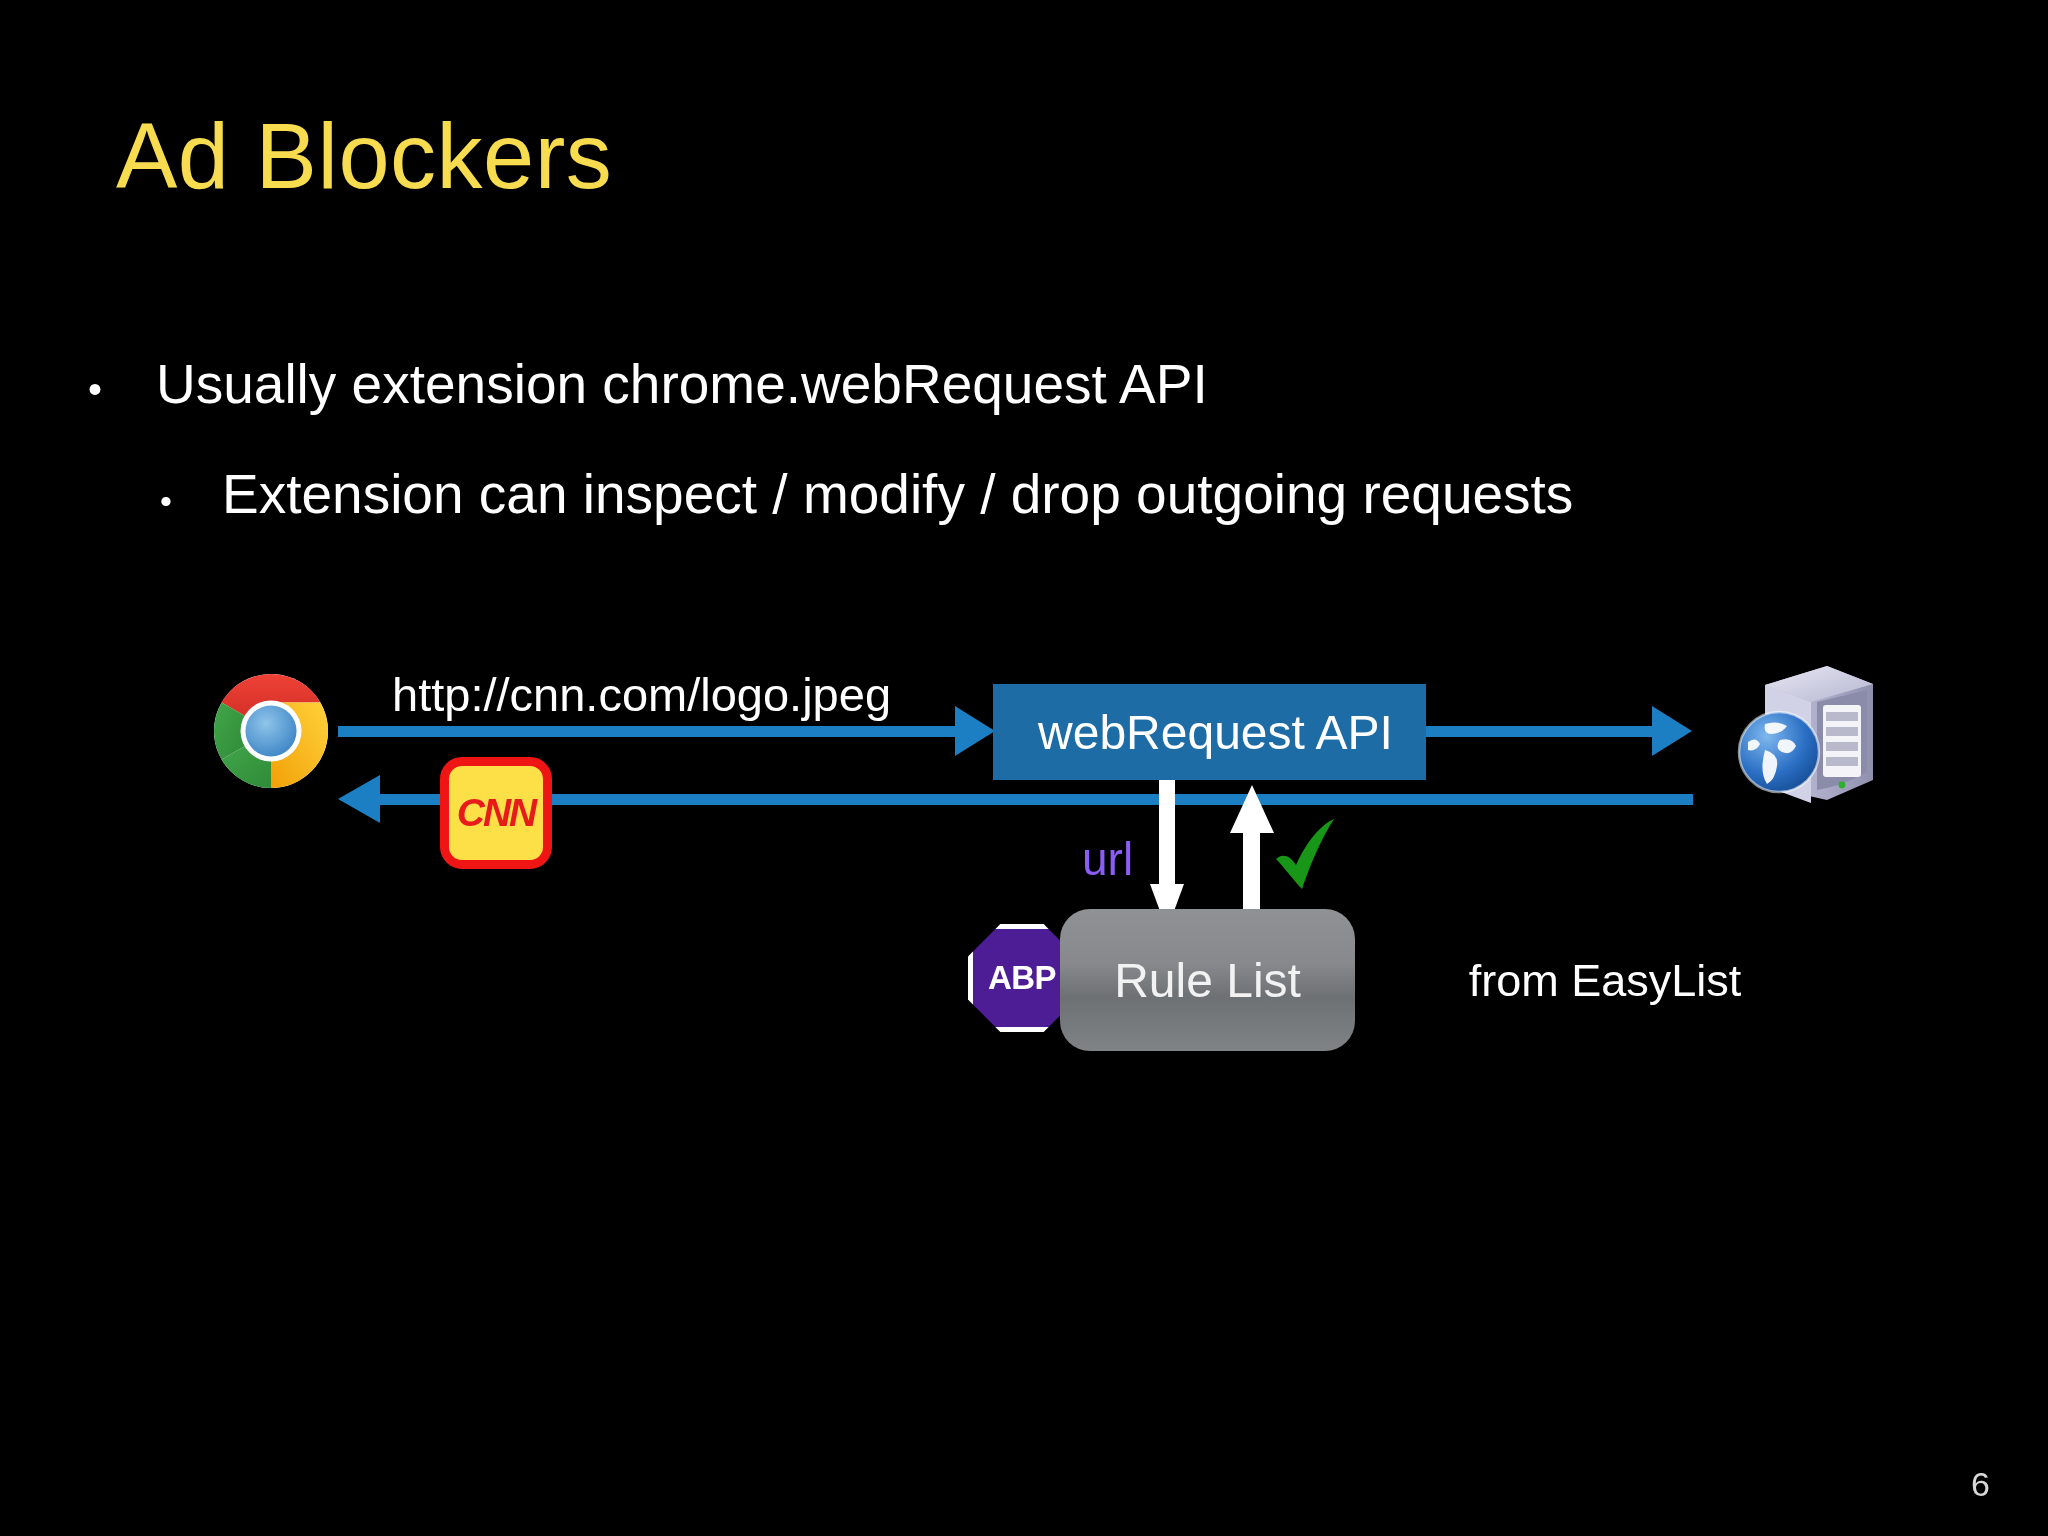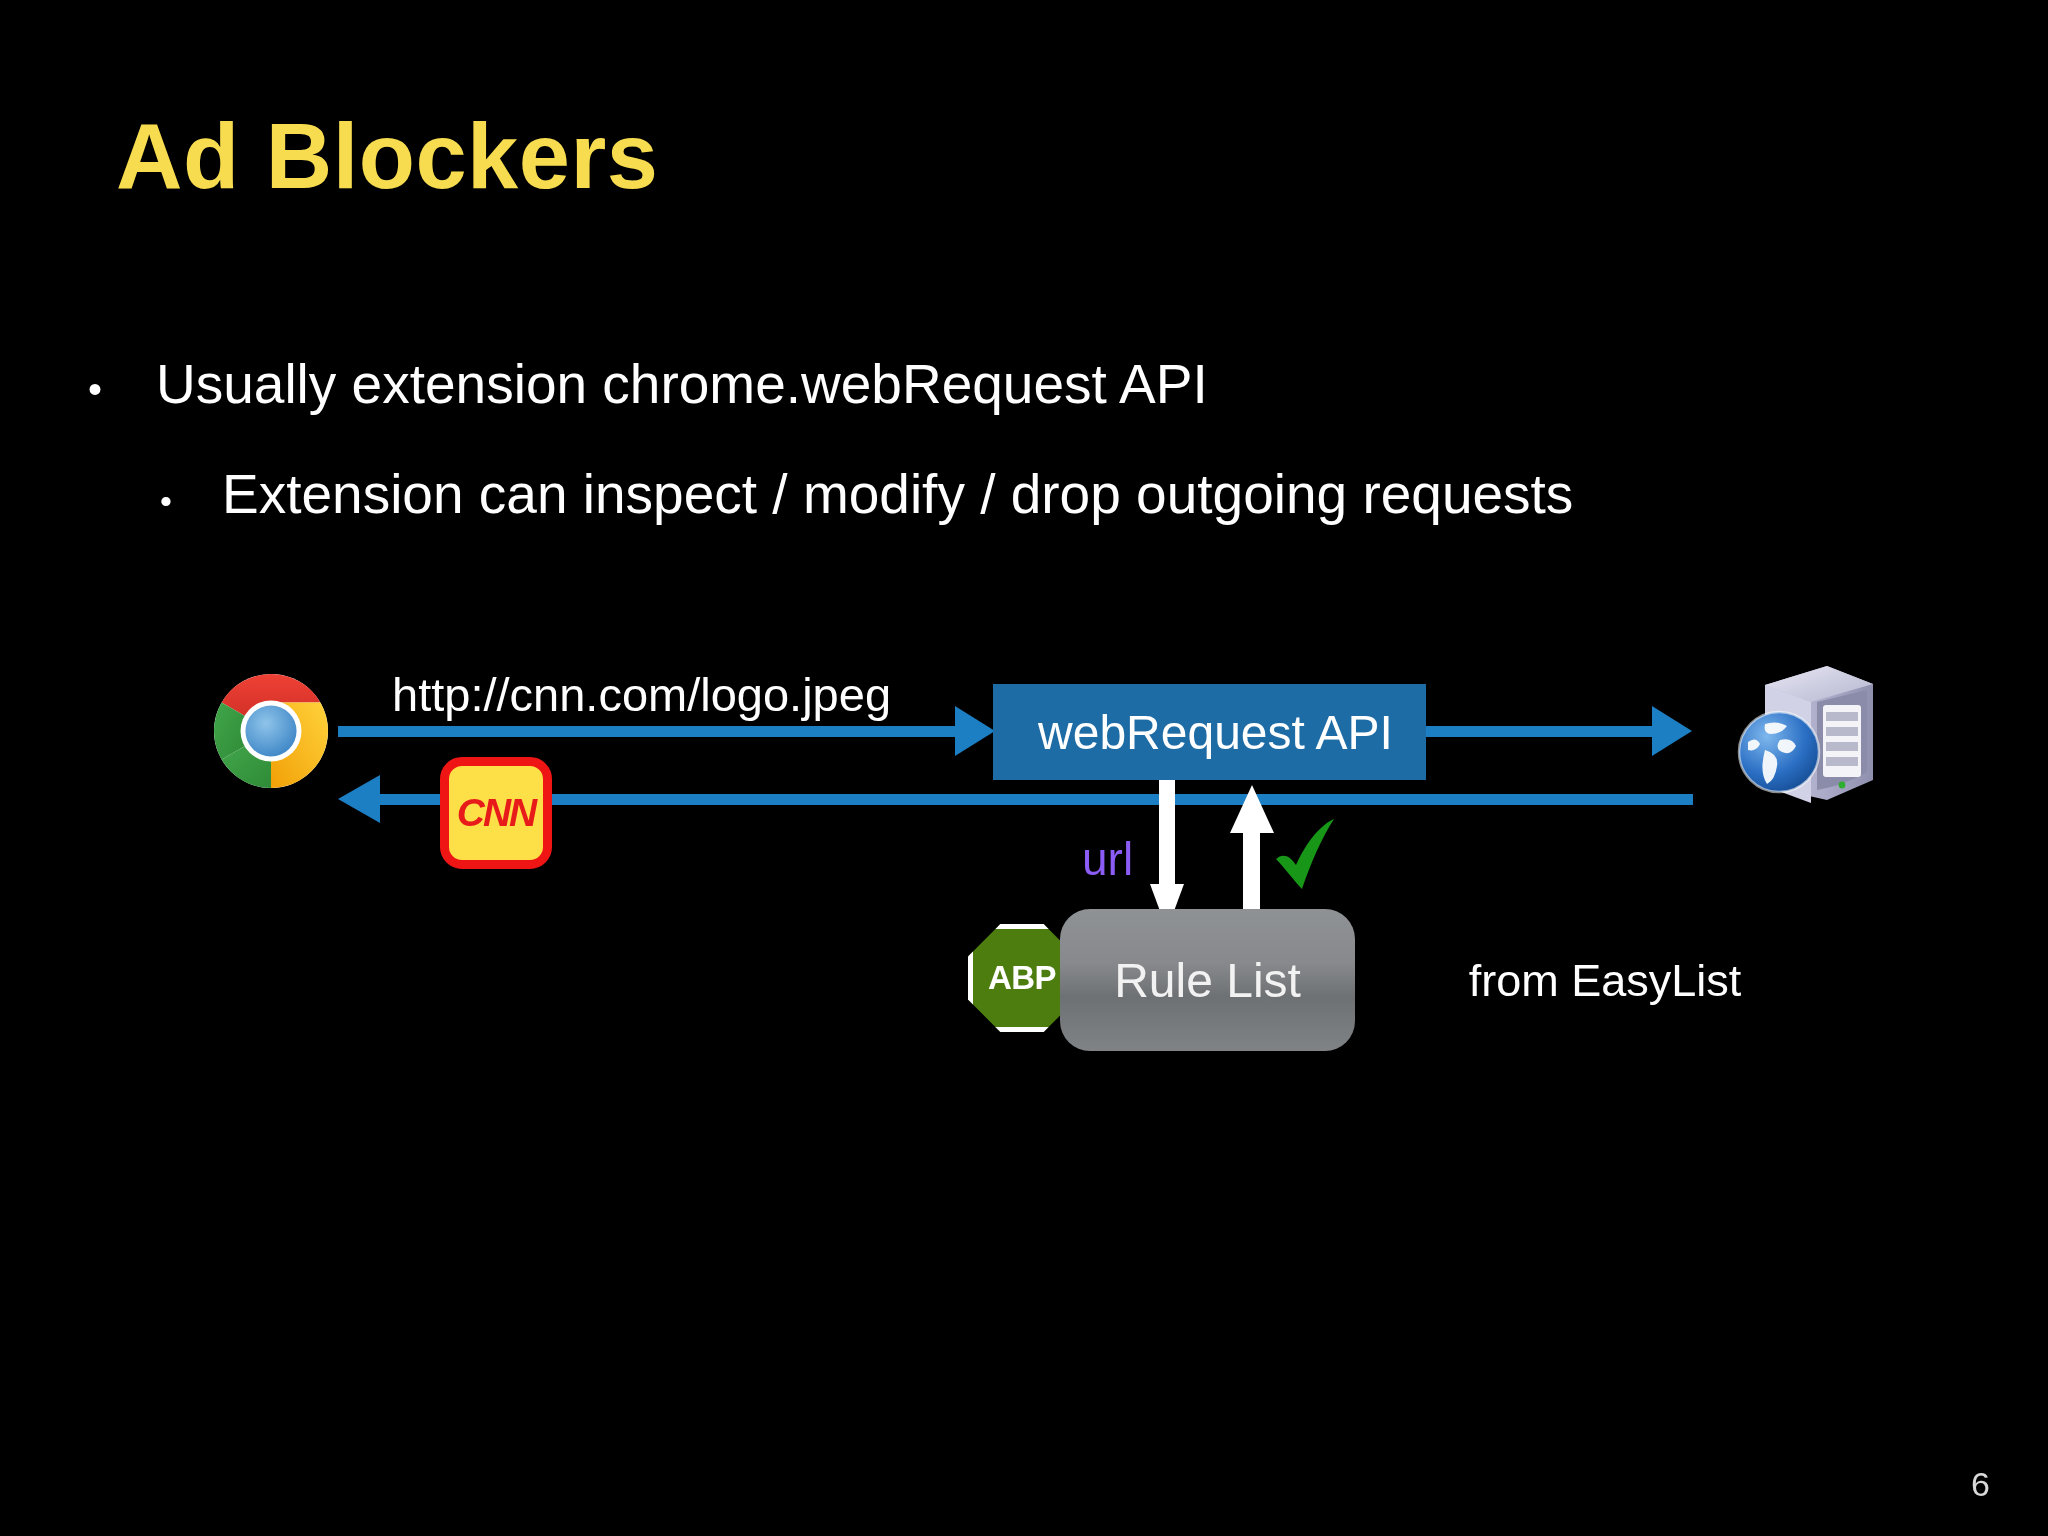--- a/index.html
+++ b/index.html
@@ -22,21 +22,21 @@
 
   
   .slide-title {
     position: absolute;
     left: 116px;
     top: 110px;
     font-size: 92px;
     line-height: 1;
     color: #F7DC50;
     letter-spacing: 0.5px;
-    font-weight: 700;
+    font-weight: 400;
     white-space: nowrap;
   }
 
   
   .bullet-l1 {
     position: absolute;
     left: 88px;
     top: 352px;
     display: flex;
     align-items: baseline;
@@ -277,21 +277,21 @@
   .abp-logo {
     position: absolute;
     left: 968px;
     top: 924px;
     width: 108px;
     height: 108px;
   }
   .abp-logo .oct {
     position: absolute;
     inset: 0;
-    background: #4d7c0f;
+    background: #4c1d95;
     border: 5px solid #ffffff;
     box-sizing: border-box;
     clip-path: polygon(30% 0%, 70% 0%, 100% 30%, 100% 70%, 70% 100%, 30% 100%, 0% 70%, 0% 30%);
     display: flex;
     align-items: center;
     justify-content: center;
   }
   .abp-logo .txt {
     position: relative;
     color: #ffffff;

